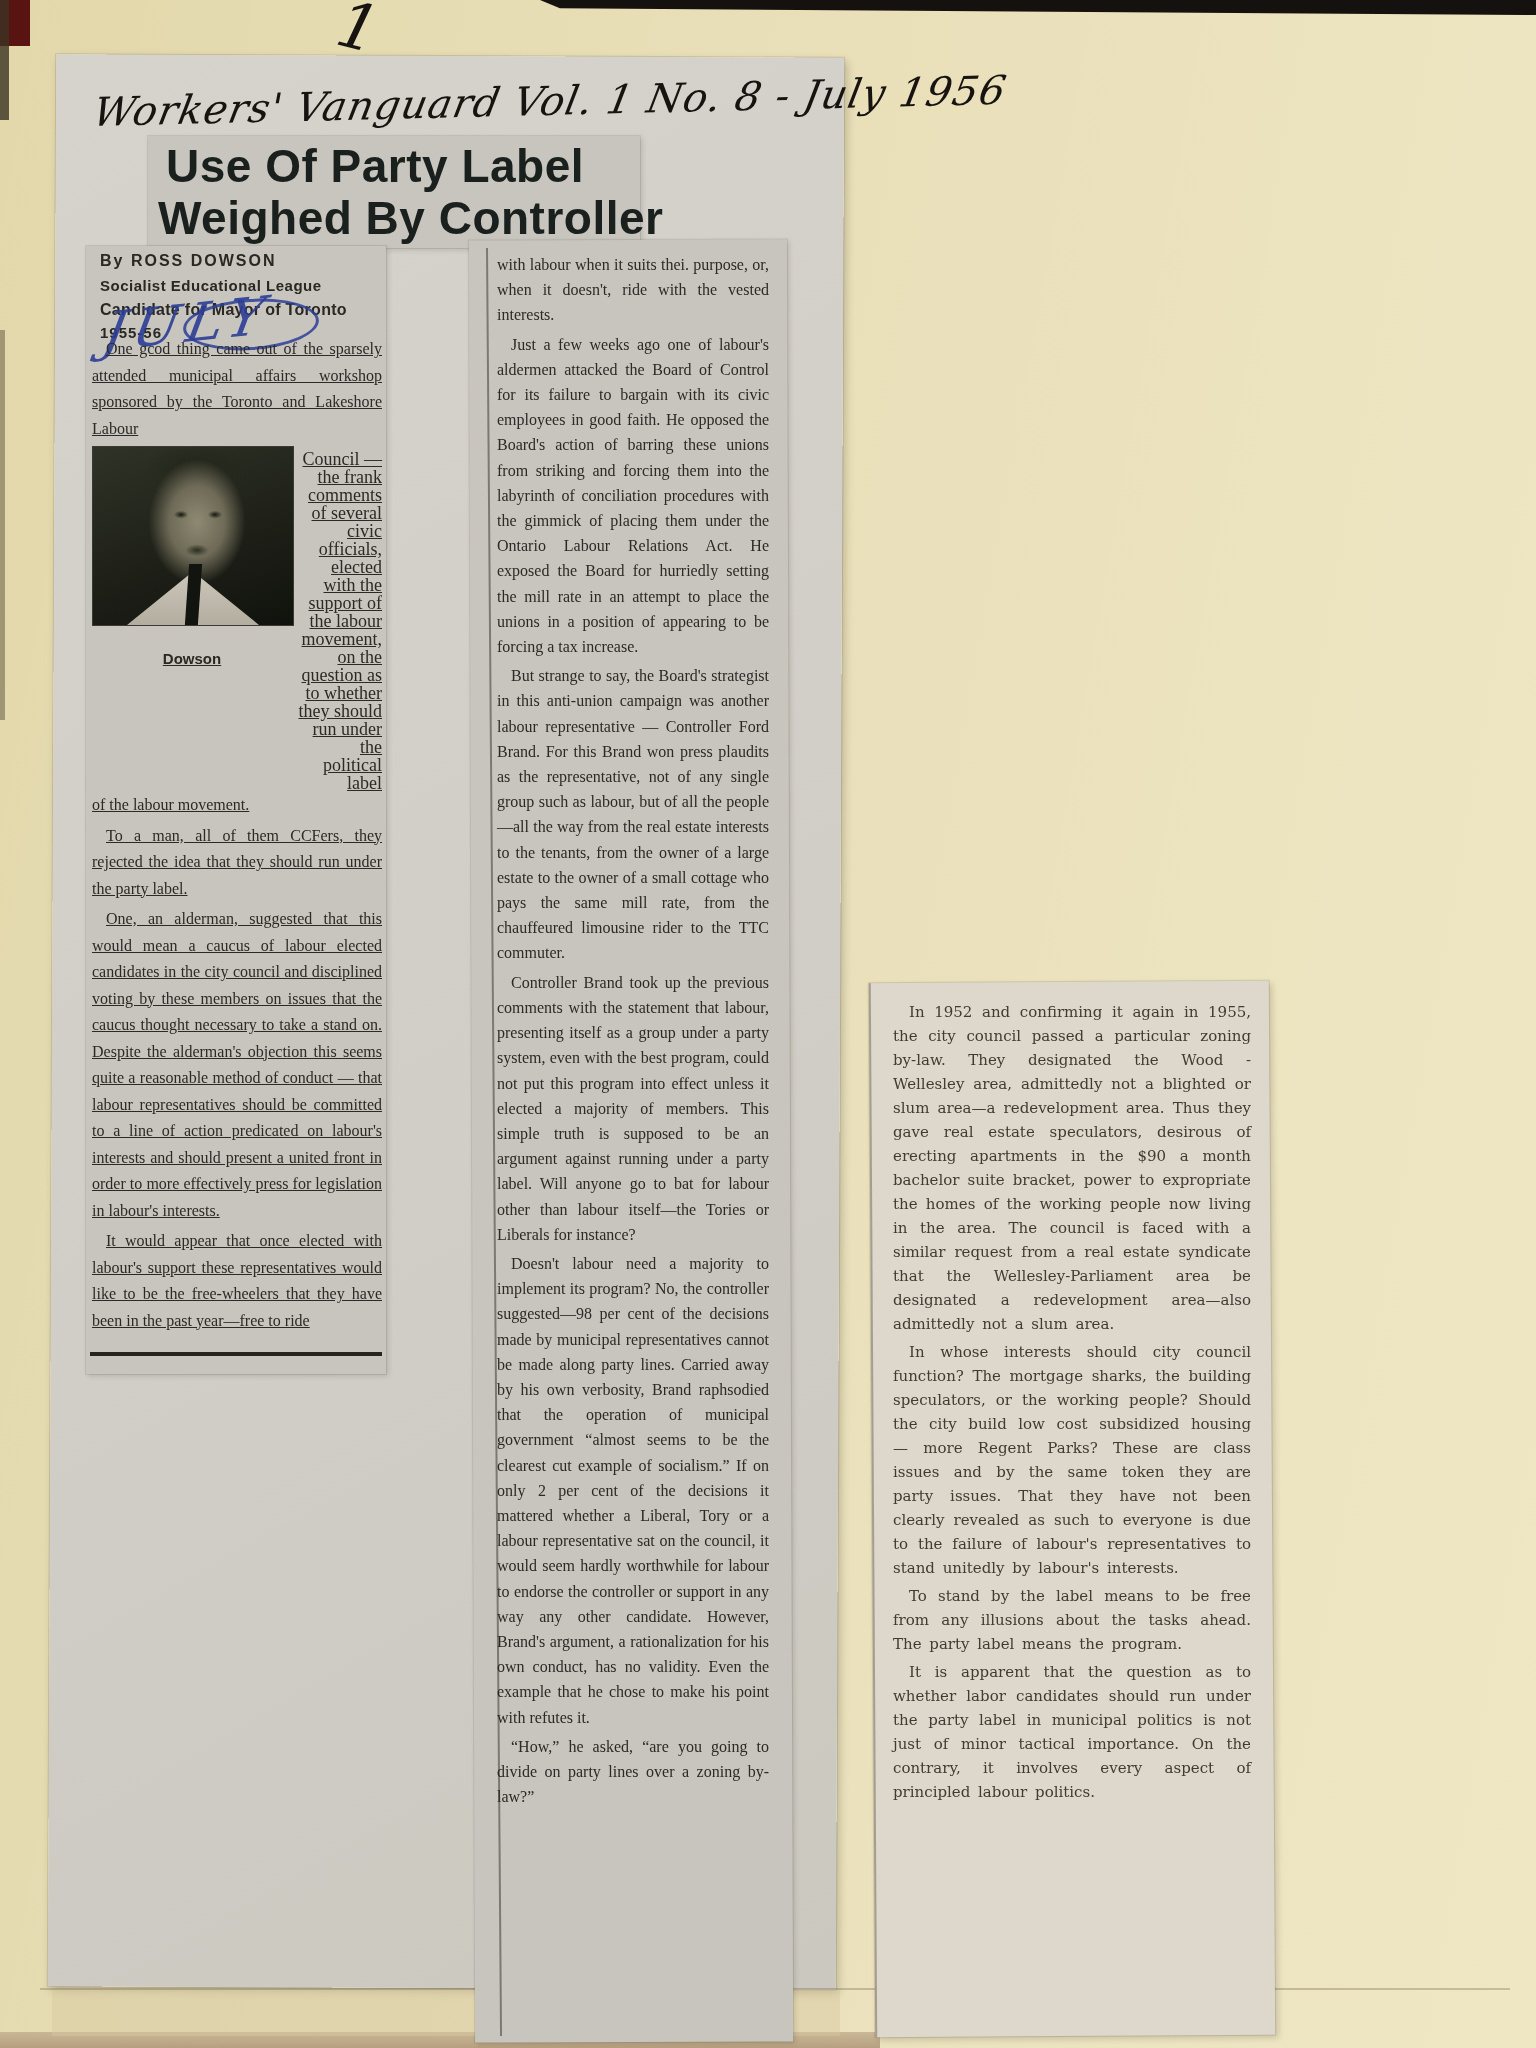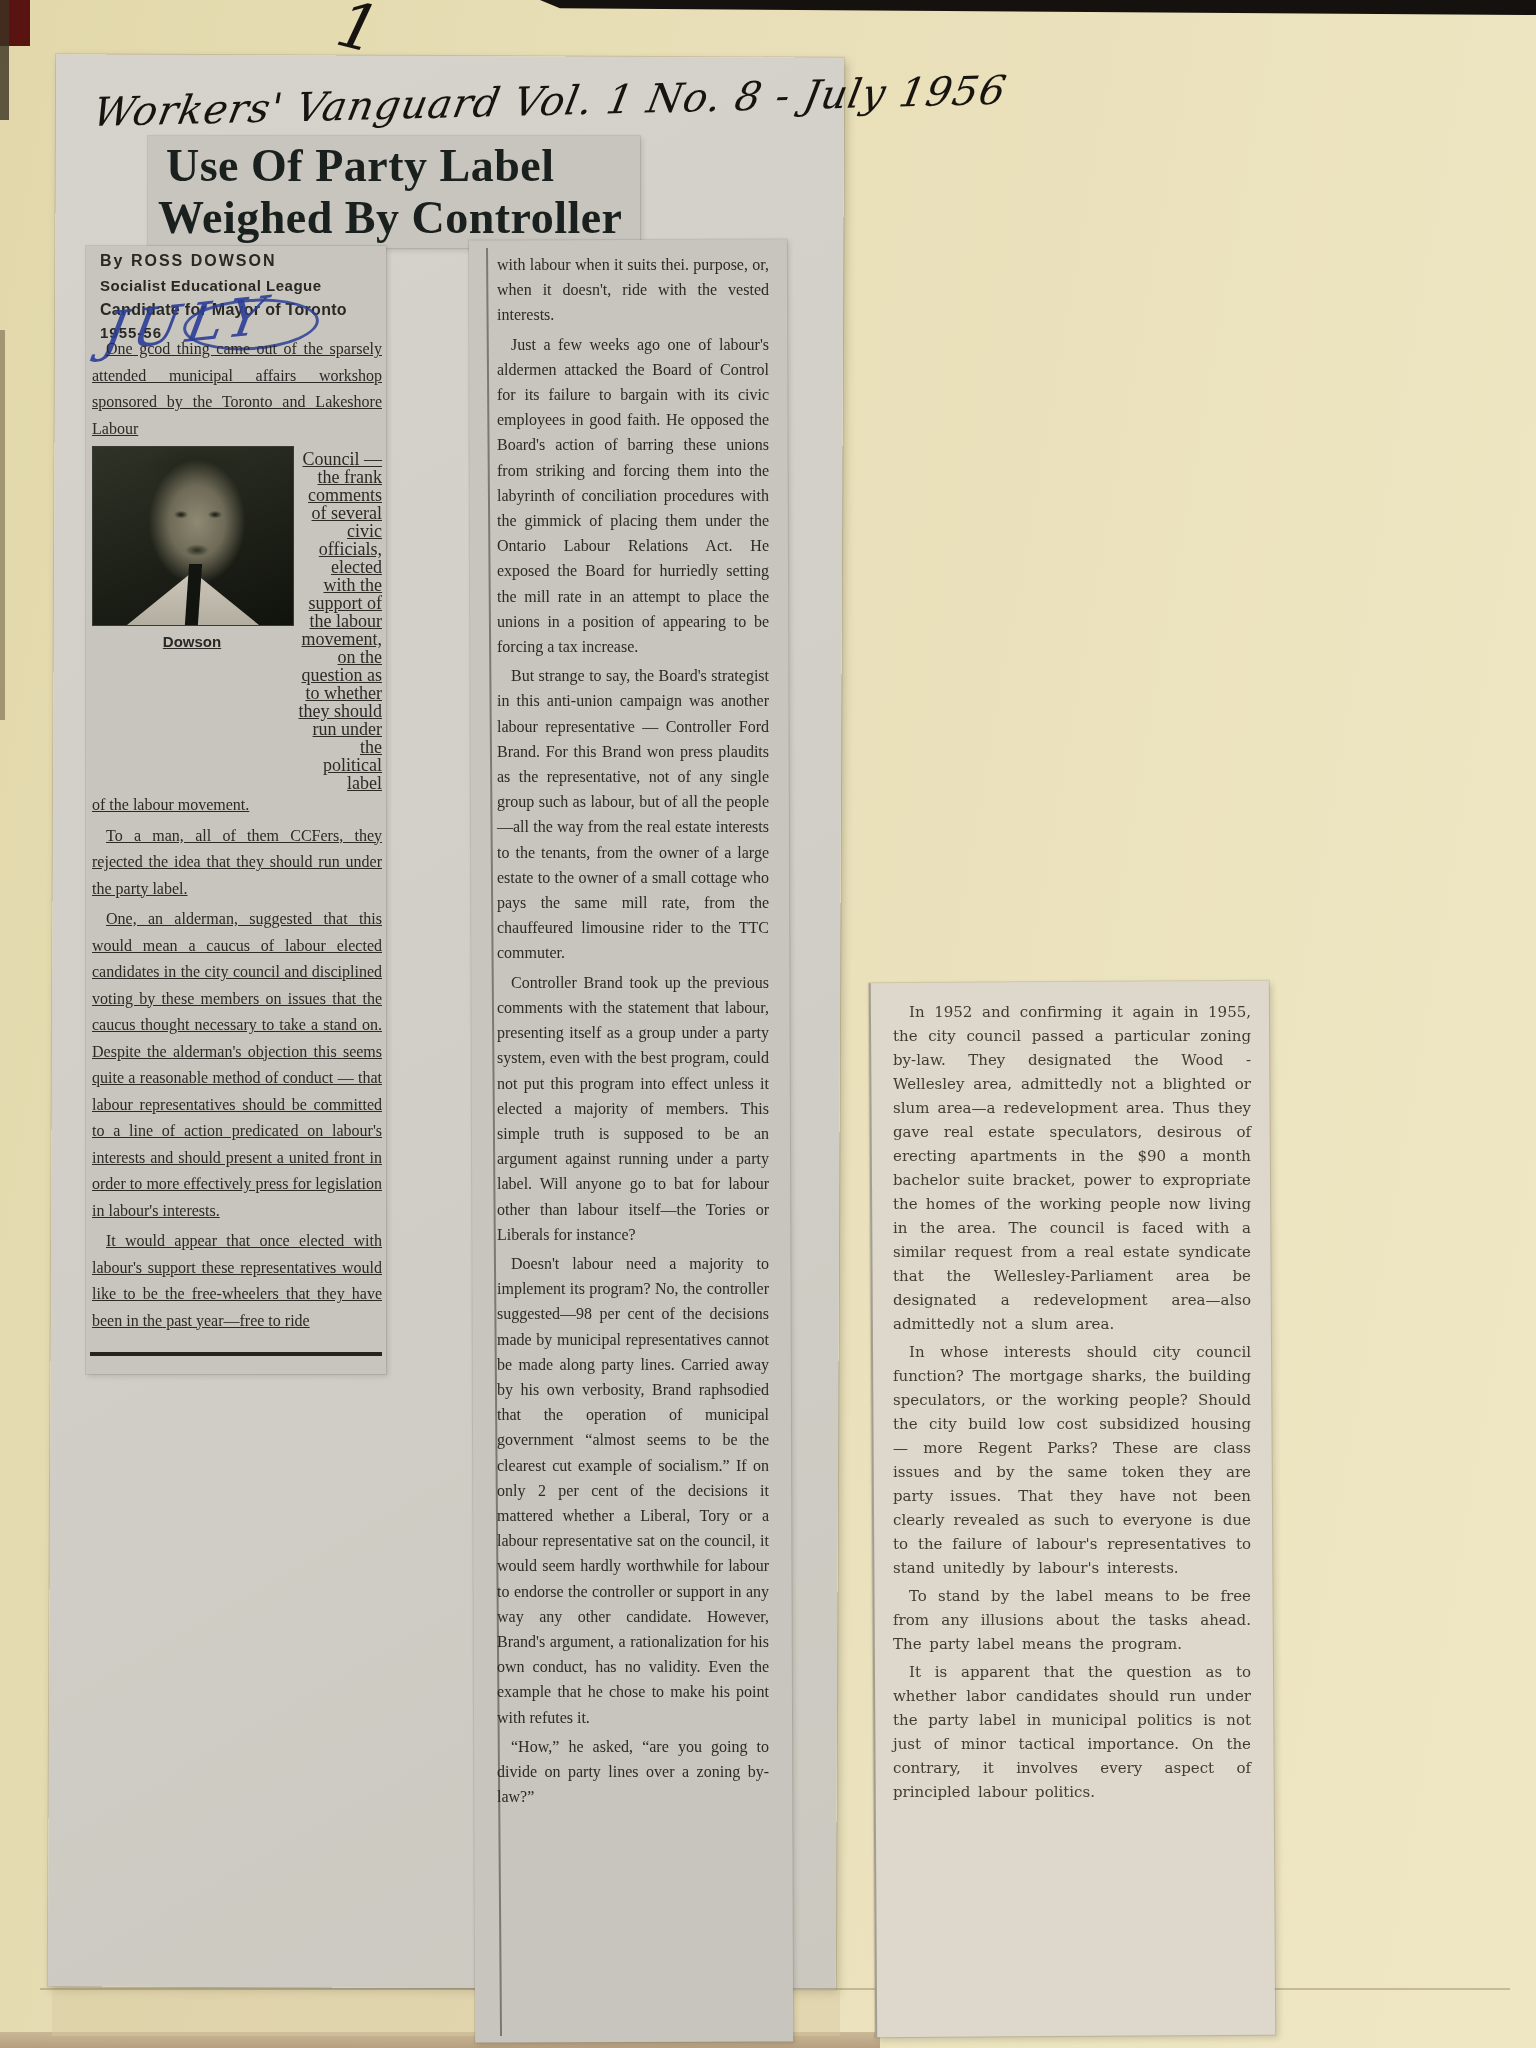--- a/index.html
+++ b/index.html
@@ -33,21 +33,21 @@
     border-radius:50%;transform:rotate(-4deg);opacity:.85;}
 
   
   .clip{position:absolute;background:#c8c5be;box-shadow:0 0 0 1px rgba(80,75,60,.12),2px 2px 5px rgba(60,55,40,.18);}
   .clip-headline{left:148px;top:136px;width:492px;height:112px;}
   .clip-col1{left:86px;top:246px;width:300px;height:1128px;}
   .clip-col2{left:472px;top:240px;width:318px;height:1802px;transform:rotate(-.2deg);}
   .clip-right{left:872px;top:982px;width:398px;height:1054px;background:#ddd7cc;transform:rotate(-.35deg);
     border-left:2px solid rgba(95,88,74,.45);box-shadow:0 0 0 1px rgba(80,75,60,.15),3px 3px 6px rgba(60,55,40,.2);}
 
-  .headline{position:absolute;left:166px;top:140px;font-family:Liberation Serif, serif;
+  .headline{position:absolute;left:166px;top:140px;font-family:Liberation Sans, sans-serif;
     font-weight:bold;font-size:46px;line-height:52px;color:#1a201d;letter-spacing:.5px;white-space:nowrap;}
   .headline .l2{display:block;margin-left:-8px;}
 
   .byline{position:absolute;left:100px;top:252px;width:278px;text-align:left;
     font-family:"Liberation Sans",sans-serif;font-weight:bold;color:#2a2824;}
   .byline .b1{font-size:16px;letter-spacing:2px;}
   .byline .b2{font-size:15px;margin-top:7px;letter-spacing:.5px;}
   .byline .b3{font-size:16px;margin-top:7px;letter-spacing:.3px;}
   .byline .b4{font-size:15px;margin-top:5px;letter-spacing:1px;}
 
@@ -72,21 +72,21 @@
       radial-gradient(ellipse 9px 5px at 44% 38%, #14170f 0%, rgba(0,0,0,0) 80%),
       radial-gradient(ellipse 9px 5px at 61% 38%, #14170f 0%, rgba(0,0,0,0) 80%),
       radial-gradient(ellipse 14px 7px at 52% 58%, #2a2d1f 0%, rgba(0,0,0,0) 85%),
       radial-gradient(ellipse 62px 80px at 52% 42%, #8d8972 0%, #6e6a57 45%, rgba(40,44,32,0) 78%),
       radial-gradient(ellipse 70px 32px at 52% 12%, #23261b 0%, rgba(0,0,0,0) 75%),
       linear-gradient(160deg, rgba(96,96,78,.28), rgba(0,0,0,.45));}
   .photo .shirt{position:absolute;bottom:0;left:17%;width:66%;height:30%;
     background:linear-gradient(#ccc7ba,#b2ad9f);clip-path:polygon(0 100%,50% 0,100% 100%);}
   .photo .tie{position:absolute;bottom:0;left:47%;width:13px;height:34%;background:#121410;transform:skewX(-4deg);}
   .photo-caption{width:200px;text-align:center;font-family:"Liberation Sans",sans-serif;font-weight:bold;
-    font-size:15px;color:#2a2824;margin-top:3px;}
+    font-size:15px;color:#2a2824;margin-top:20px;}
   .wrap-col{flex:1;font-size:18px;line-height:18px;text-align:right;padding-top:4px;color:#2c2a26;}
 </style>
 </head>
 <body>
 
 <div class="stage">
 
   <div class="edge-top-black"></div>
   <div class="edge-topleft-red"></div>
   <div class="edge-left-dark"></div>

